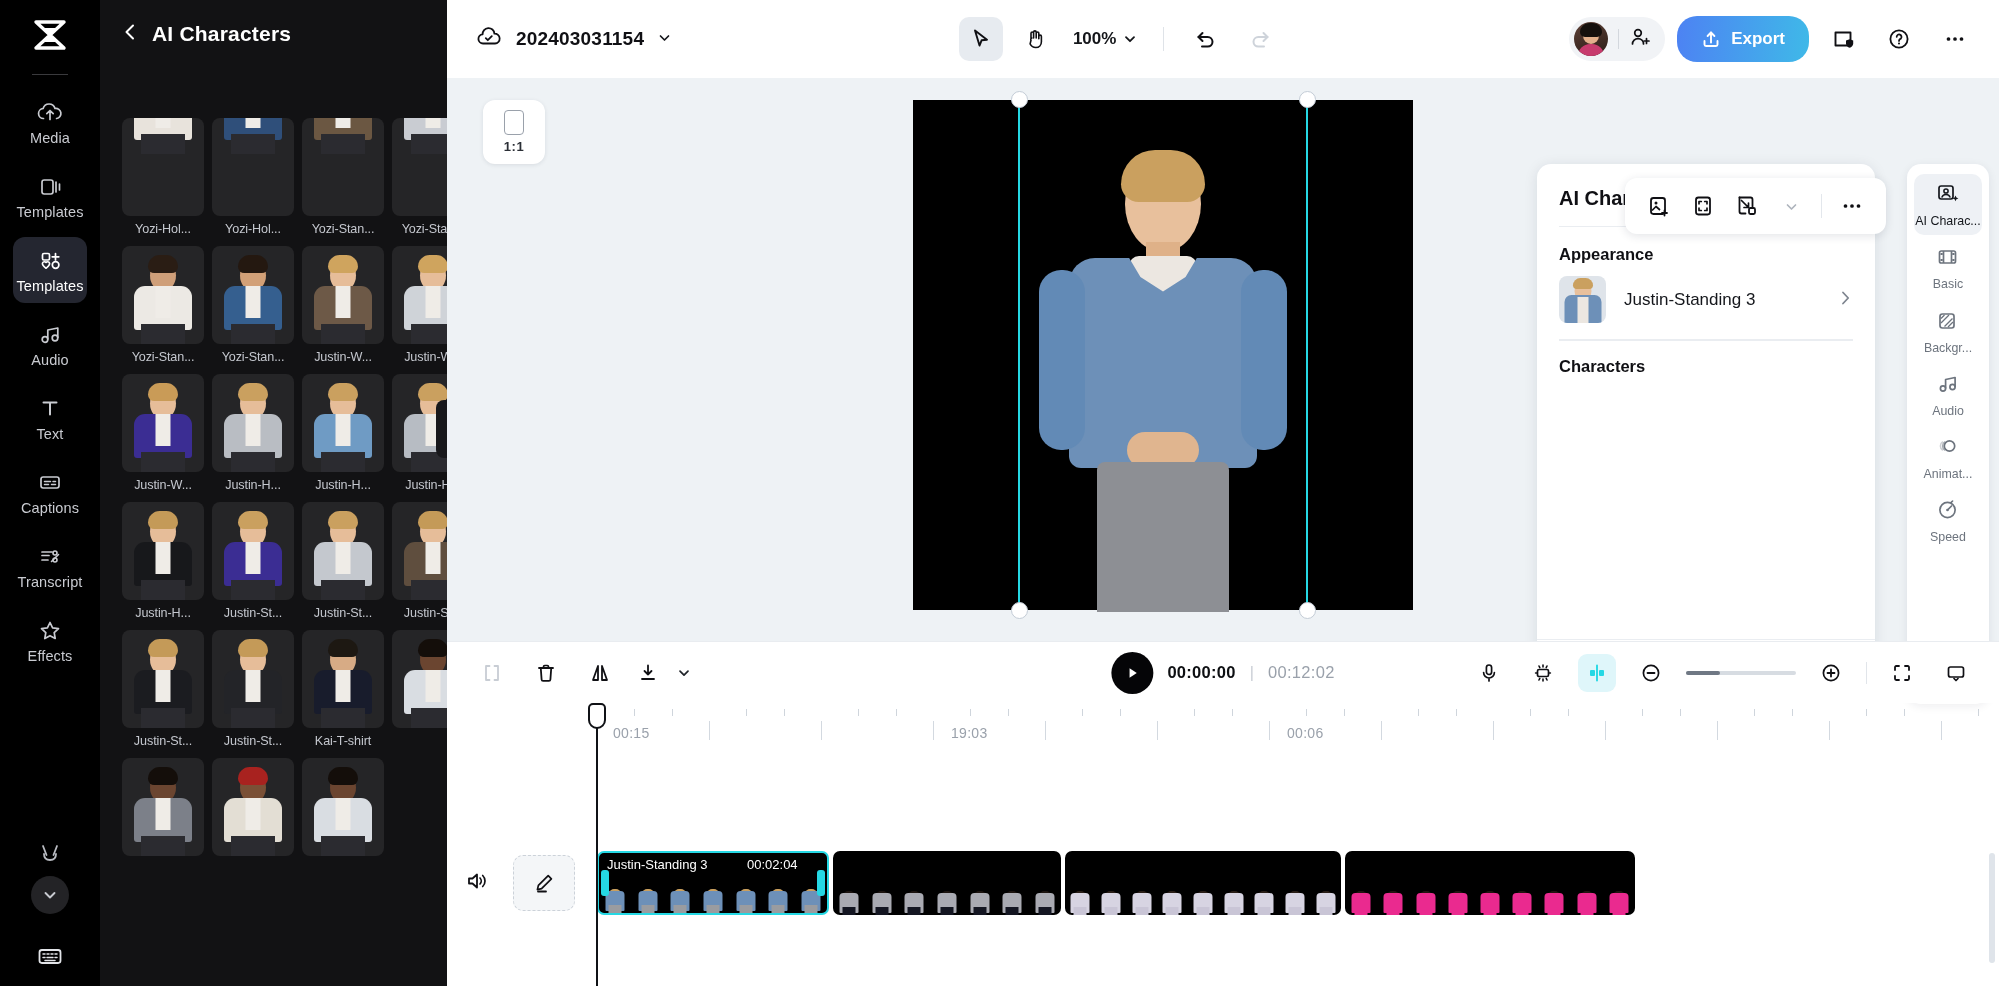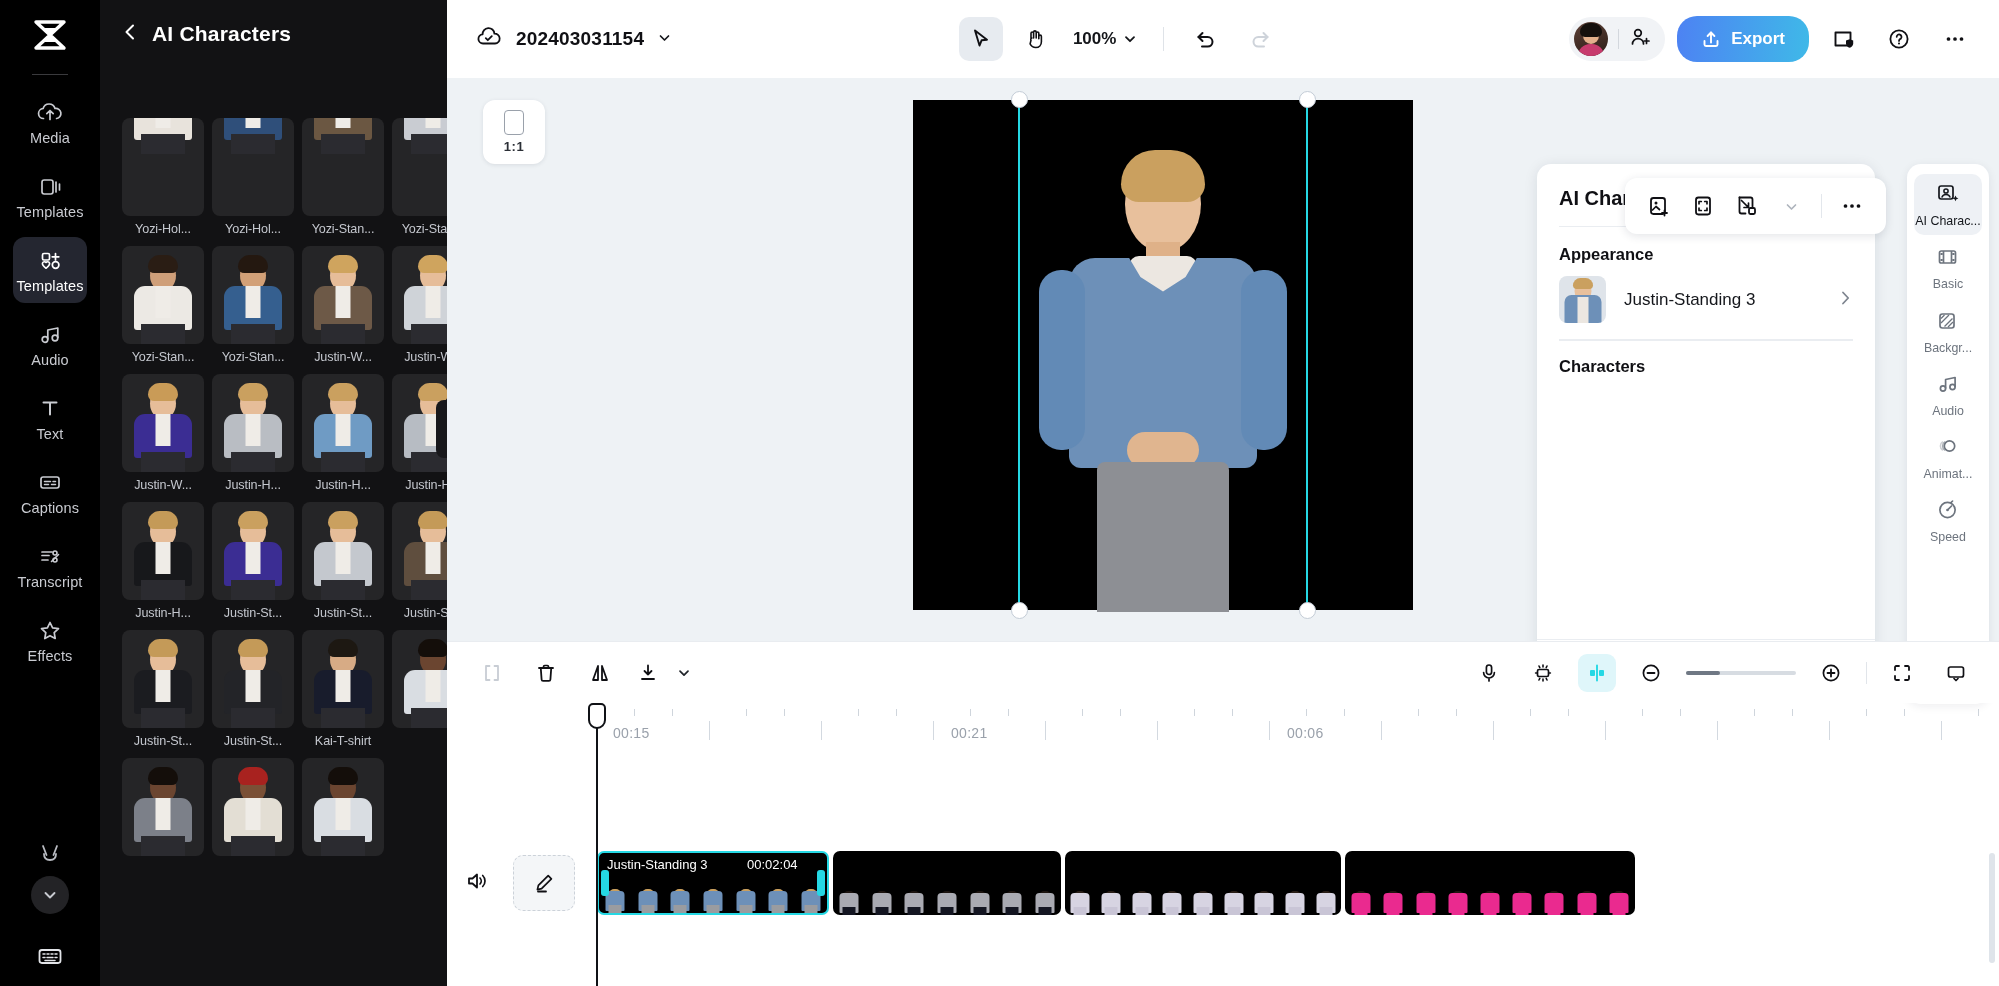--- a/index.html
+++ b/index.html
@@ -922,20 +922,30 @@
             <path d="M5 17h12" stroke="#101014" stroke-width="1.8" stroke-linecap="round"></path>
           </svg>
         </div>
         <div class="tbtn2" style="margin-left:-18px">
           <svg width="14" height="14" viewBox="0 0 14 14" fill="none">
             <path d="M3 5.2l4 4 4-4" stroke="#20242a" stroke-width="1.7" stroke-linecap="round" stroke-linejoin="round"></path>
           </svg>
         </div>
       </div>
 
+      <div class="tl-mid">
+        <div class="playbtn">
+          <svg width="16" height="16" viewBox="0 0 16 16" fill="none">
+            <path d="M5.2 3.3l7.2 4.7-7.2 4.7z" fill="#fff"></path>
+          </svg>
+        </div>
+        <span class="tc-cur">00:00:00</span>
+        <span class="tc-sep">|</span>
+        <span class="tc-tot">00:12:02</span>
+      </div>
 
       <div class="tl-right">
         <div class="tbtn3">
           <svg width="22" height="22" viewBox="0 0 22 22" fill="none">
             <rect x="8.4" y="3" width="5.2" height="9.5" rx="2.6" stroke="#101014" stroke-width="1.7"></rect>
             <path d="M5.6 10.6a5.4 5.4 0 0010.8 0M11 16v3" stroke="#101014" stroke-width="1.7" stroke-linecap="round"></path>
           </svg>
         </div>
         <div class="tbtn3">
           <svg width="22" height="22" viewBox="0 0 22 22" fill="none">
@@ -1014,21 +1024,21 @@
           <div class="tick" style="left: 1232.67px;"></div>
           <div class="tick major" style="left: 1270px;"></div>
           <div class="tick" style="left: 1307.33px;"></div>
           <div class="tick" style="left: 1344.67px;"></div>
           <div class="tick major" style="left: 1382px;"></div>
           <div class="tick" style="left: 1419.33px;"></div>
           <div class="tick" style="left: 1456.67px;"></div>
           <div class="tick major" style="left: 1494px;"></div>
           <div class="tick" style="left: 1531.33px;"></div>
           <div class="rlabel" style="left: 166px;">00:15</div>
-          <div class="rlabel" style="left: 504px;">00:21</div>
+          <div class="rlabel" style="left: 504px;">19:03</div>
           <div class="rlabel" style="left: 840px;">00:06</div>
         </div>
 
       <div class="track-ctl">
         <span>
           <svg width="26" height="24" viewBox="0 0 26 24" fill="none">
             <path d="M4 9.5h3.5L12 5.5v13L7.5 14.5H4z" stroke="#101014" stroke-width="1.8" stroke-linejoin="round"></path>
             <path d="M15 9a4.3 4.3 0 010 6M17.7 6.5a7.7 7.7 0 010 11" stroke="#101014" stroke-width="1.7" stroke-linecap="round"></path>
           </svg>
         </span>

